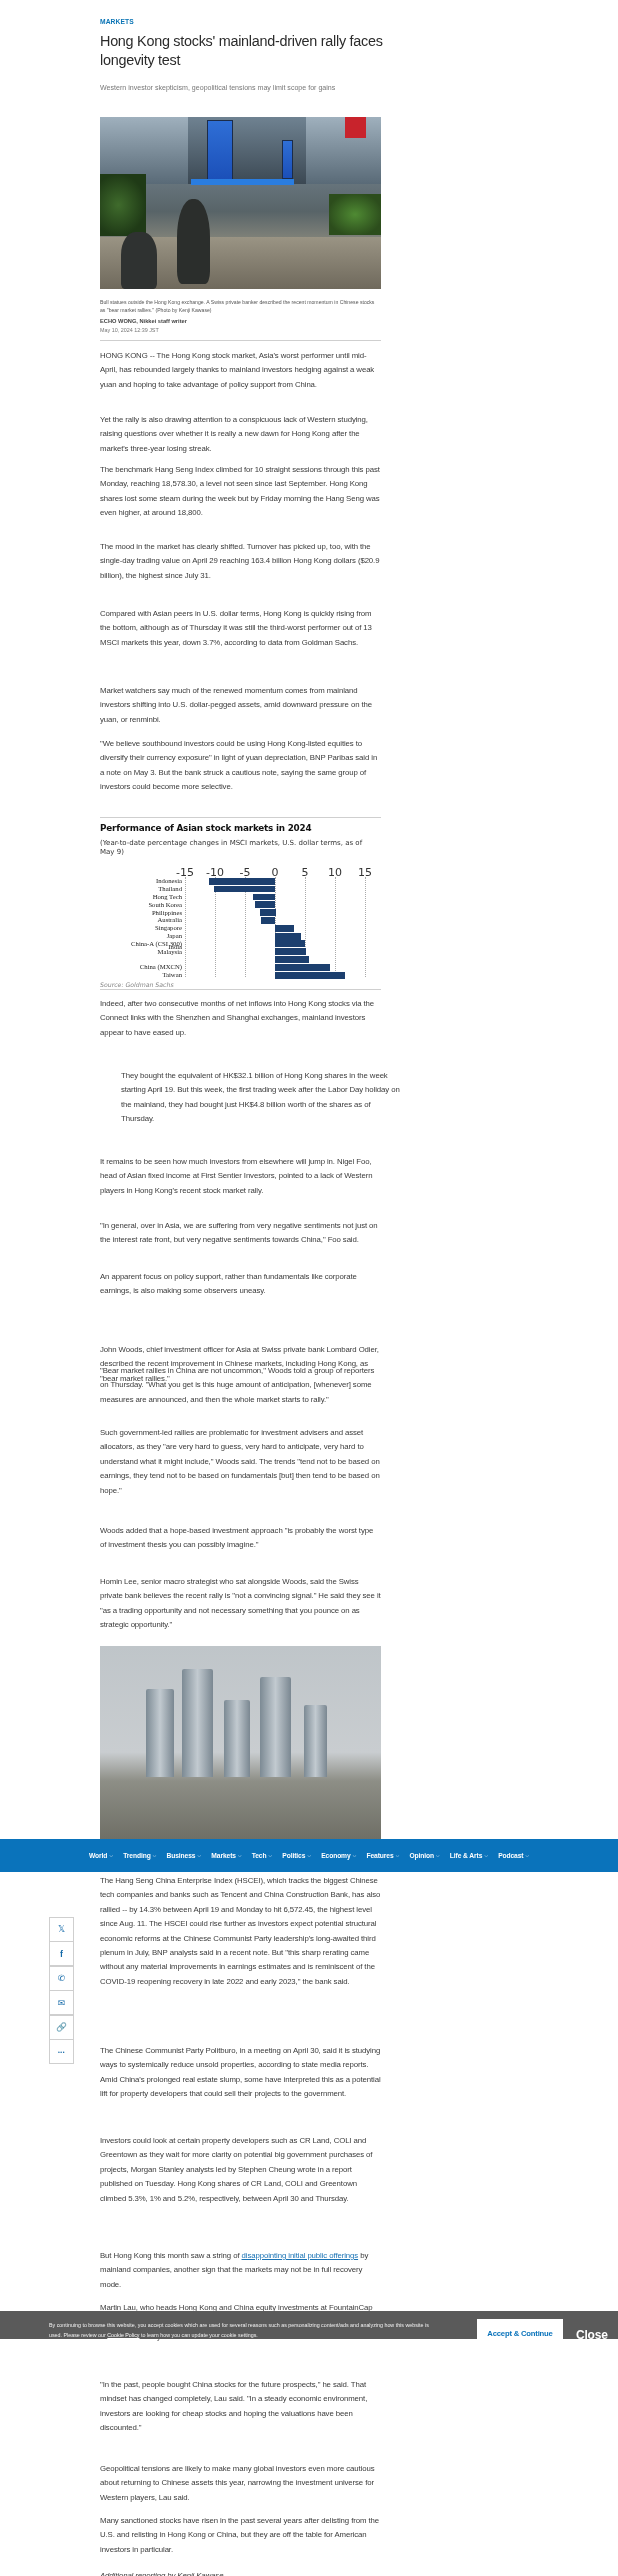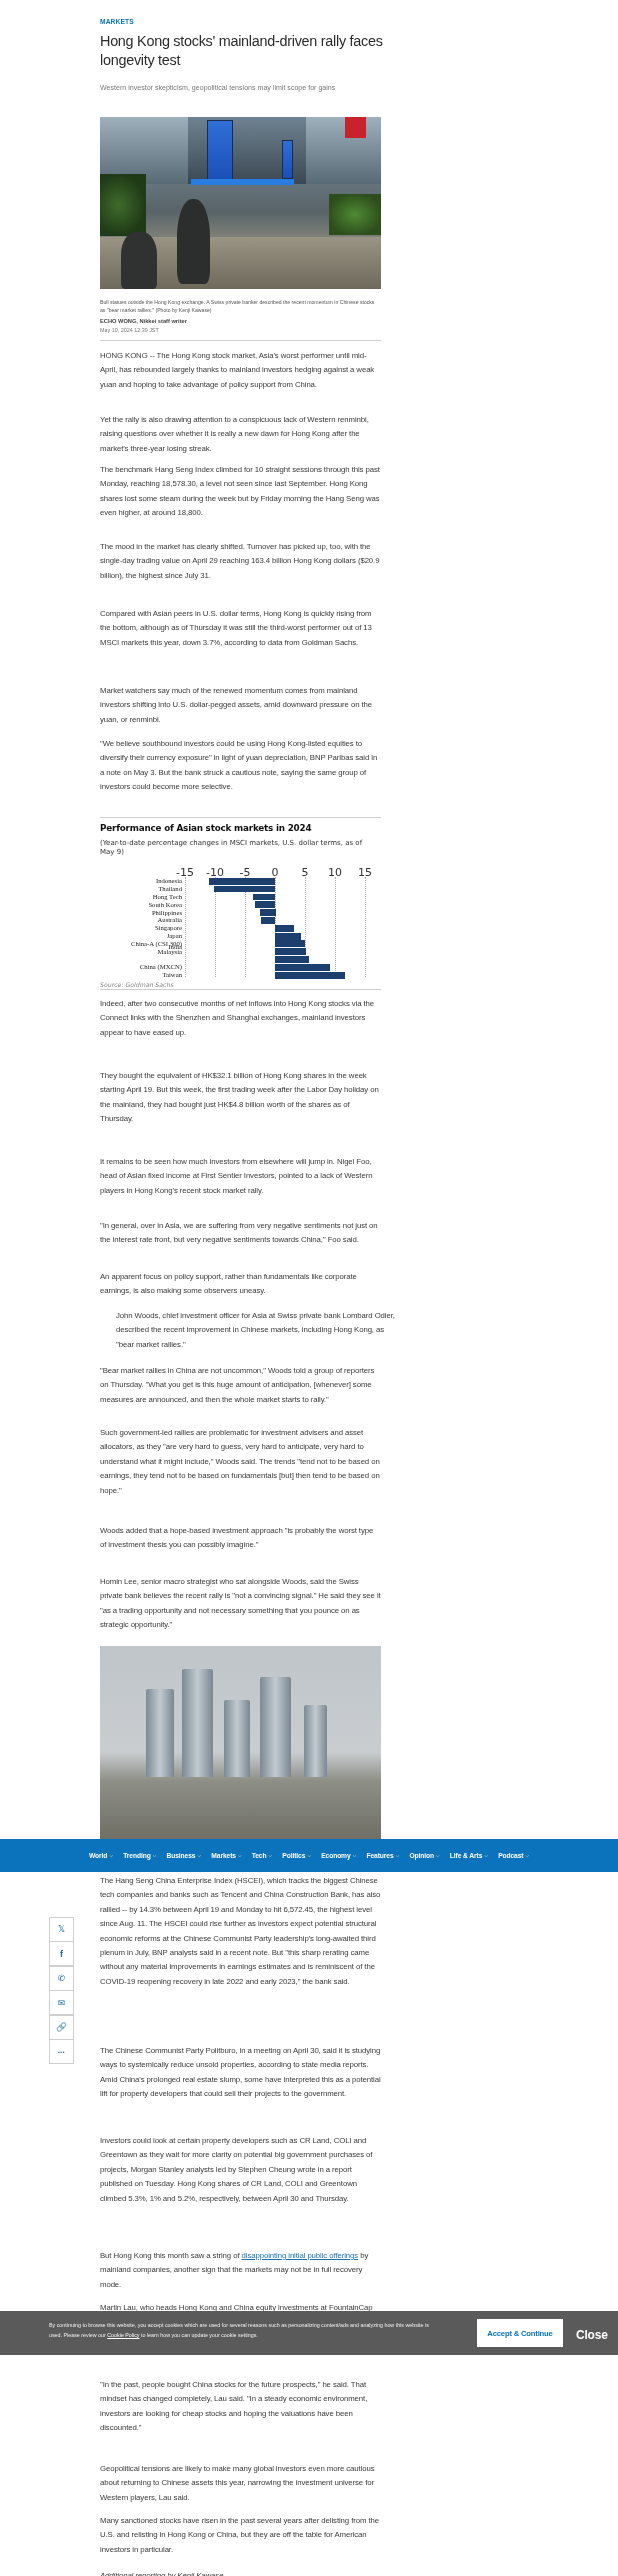--- a/index.html
+++ b/index.html
@@ -44,21 +44,21 @@
   .img2 { top: 1646px; height: 193px; width: 281px; overflow: hidden; background: linear-gradient(180deg,#bfc5c9 0%,#c9cdd0 55%,#8d8e86 70%,#6f6f66 100%); }
   .img2 .tower { position: absolute; bottom: 62px; background: linear-gradient(90deg,#7c8a94,#c2cad0 50%,#7a8791); border-radius: 2.1px 2.1px 0 0; }
 
   .navbar { position: absolute; left: 0; top: 1839px; width: 618px; height: 33px; background: #0a73bb; display: flex; align-items: center; justify-content: center; gap: 0; }
   .nav-item { display: flex; align-items: center; color: #fff; font-size: 6.7px; font-weight: bold; padding: 0 5.2px; letter-spacing: -0.1px; cursor: pointer; }
   .nav-item .chev { margin-left: 2.1px; font-size: 4.6px; font-weight: normal; opacity: .9; }
 
   .share { position: absolute; left: 49px; top: 1917px; width: 25px; }
   .share-btn { width: 25px; height: 25px; border: 0.5px solid #cfcfcf; margin-top: -0.5px; display: flex; align-items: center; justify-content: center; color: #1369a8; font-size: 8.8px; background: #fff; cursor: pointer; }
 
-  .cookie { position: absolute; left: 0; top: 2311px; width: 618px; height: 44px; background: #5a5a5a; }
+  .cookie { position: absolute; left: 0; top: 2311px; width: 618px; height: 28px; background: #5a5a5a; }
   .cookie .ctext { position: absolute; left: 49px; top: 9.3px; width: 392px; font-size: 6.2px; line-height: 9.8px; color: #f2f2f2; transform: scaleX(0.86); transform-origin: left top; width: 453px; }
   .cookie .ctext a { color: #fff; text-decoration: underline; }
   .cookie .accept { position: absolute; left: 477px; top: 8.2px; width: 86px; height: 28px; background: #fff; color: #0a73bb; font-weight: bold; font-size: 7.7px; border: none; display: flex; align-items: center; justify-content: center; letter-spacing: -0.2px; cursor: pointer; }
   .cookie .close { position: absolute; left: 576px; top: 16.5px; color: #fff; font-weight: bold; font-size: 12px; cursor: pointer; letter-spacing: -0.2px; }
 </style>
 </head>
 <body>
 
 <a class="col section-label">MARKETS</a>
 <h1 class="col headline">Hong Kong stocks' mainland-driven rally faces longevity test</h1>
@@ -79,21 +79,21 @@
   <div class="bull2"></div>
 </div>
 
 <div class="col caption">Bull statues outside the Hong Kong exchange. A Swiss private banker described the recent momentum in Chinese stocks as "bear market rallies." (Photo by Kenji Kawase)</div>
 <div class="col byline">ECHO WONG, Nikkei staff writer</div>
 <div class="col dateline">May 10, 2024 12:39 JST</div>
 <div class="col divider" style="top:340px;"></div>
 
 <div class="col body" style="top:0;">
   <p style="top:349px;">HONG KONG -- The Hong Kong stock market, Asia's worst performer until mid-April, has rebounded largely thanks to mainland investors hedging against a weak yuan and hoping to take advantage of policy support from China.</p>
-  <p style="top:413px;">Yet the rally is also drawing attention to a conspicuous lack of Western renminbi, raising questions over whether it is really a new dawn for Hong Kong after the market's three-year losing streak.</p>
+  <p style="top:413px;">Yet the rally is also drawing attention to a conspicuous lack of Western studying, raising questions over whether it is really a new dawn for Hong Kong after the market's three-year losing streak.</p>
   <p style="top:463px;">The benchmark Hang Seng Index climbed for 10 straight sessions through this past Monday, reaching 18,578.30, a level not seen since last September. Hong Kong shares lost some steam during the week but by Friday morning the Hang Seng was even higher, at around 18,800.</p>
   <p style="top:540px;">The mood in the market has clearly shifted. Turnover has picked up, too, with the single-day trading value on April 29 reaching 163.4 billion Hong Kong dollars ($20.9 billion), the highest since July 31.</p>
   <p style="top:607px;">Compared with Asian peers in U.S. dollar terms, Hong Kong is quickly rising from the bottom, although as of Thursday it was still the third-worst performer out of 13 MSCI markets this year, down 3.7%, according to data from Goldman Sachs.</p>
   <p style="top:684px;">Market watchers say much of the renewed momentum comes from mainland investors shifting into U.S. dollar-pegged assets, amid downward pressure on the yuan, or renminbi.</p>
   <p style="top:737px;">"We believe southbound investors could be using Hong Kong-listed equities to diversify their currency exposure" in light of yuan depreciation, BNP Paribas said in a note on May 3. But the bank struck a cautious note, saying the same group of investors could become more selective.</p>
 </div>
 
 <div class="col divider" style="top:817px;"></div>
 <div class="col chart">
   <div class="ctitle">Performance of Asian stock markets in 2024</div>
@@ -139,25 +139,25 @@
       <div class="bar" style="left: 175px; width: 55px; top: 98px; background: rgb(28, 63, 110);"></div>
       <div class="lab" style="top: 105px; right: 199px; text-align: right;">Taiwan</div>
       <div class="bar" style="left: 175px; width: 70px; top: 106px; background: rgb(28, 63, 110);"></div>
     </div>
   <div class="src">Source: Goldman Sachs</div>
 </div>
 <div class="col divider" style="top:989px;"></div>
 
 <div class="col body" style="top:0;">
   <p style="top:997px;">Indeed, after two consecutive months of net inflows into Hong Kong stocks via the Connect links with the Shenzhen and Shanghai exchanges, mainland investors appear to have eased up.</p>
-  <p style="top:1069px;">They bought the equivalent of HK$32.1 billion of Hong Kong shares in the week starting April 19. But this week, the first trading week after the Labor Day holiday on the mainland, they had bought just HK$4.8 billion worth of the shares as of Thursday.</p>
+  <p style="top:1069px;margin-left:21px;">They bought the equivalent of HK$32.1 billion of Hong Kong shares in the week starting April 19. But this week, the first trading week after the Labor Day holiday on the mainland, they had bought just HK$4.8 billion worth of the shares as of Thursday.</p>
   <p style="top:1155px;">It remains to be seen how much investors from elsewhere will jump in. Nigel Foo, head of Asian fixed income at First Sentier Investors, pointed to a lack of Western players in Hong Kong's recent stock market rally.</p>
   <p style="top:1219px;">"In general, over in Asia, we are suffering from very negative sentiments not just on the interest rate front, but very negative sentiments towards China," Foo said.</p>
   <p style="top:1270px;">An apparent focus on policy support, rather than fundamentals like corporate earnings, is also making some observers uneasy.</p>
-  <p style="top:1309px;margin-left:16px;">John Woods, chief investment officer for Asia at Swiss private bank Lombard Odier, described the recent improvement in Chinese markets, including Hong Kong, as "bear market rallies."</p>
+  <p style="top:1343px;">John Woods, chief investment officer for Asia at Swiss private bank Lombard Odier, described the recent improvement in Chinese markets, including Hong Kong, as "bear market rallies."</p>
   <p style="top:1364px;">"Bear market rallies in China are not uncommon," Woods told a group of reporters on Thursday. "What you get is this huge amount of anticipation, [whenever] some measures are announced, and then the whole market starts to rally."</p>
   <p style="top:1426px;">Such government-led rallies are problematic for investment advisers and asset allocators, as they "are very hard to guess, very hard to anticipate, very hard to understand what it might include," Woods said. The trends "tend not to be based on earnings, they tend not to be based on fundamentals [but] then tend to be based on hope."</p>
   <p style="top:1524px;">Woods added that a hope-based investment approach "is probably the worst type of investment thesis you can possibly imagine."</p>
   <p style="top:1575px;">Homin Lee, senior macro strategist who sat alongside Woods, said the Swiss private bank believes the recent rally is "not a convincing signal." He said they see it "as a trading opportunity and not necessary something that you pounce on as strategic opportunity."</p>
 </div>
 
 <div class="col img2">
   <div class="tower" style="left:46px;width:28px;height:88px;"></div>
   <div class="tower" style="left:82px;width:31px;height:108px;"></div>
   <div class="tower" style="left:124px;width:26px;height:77px;"></div>

